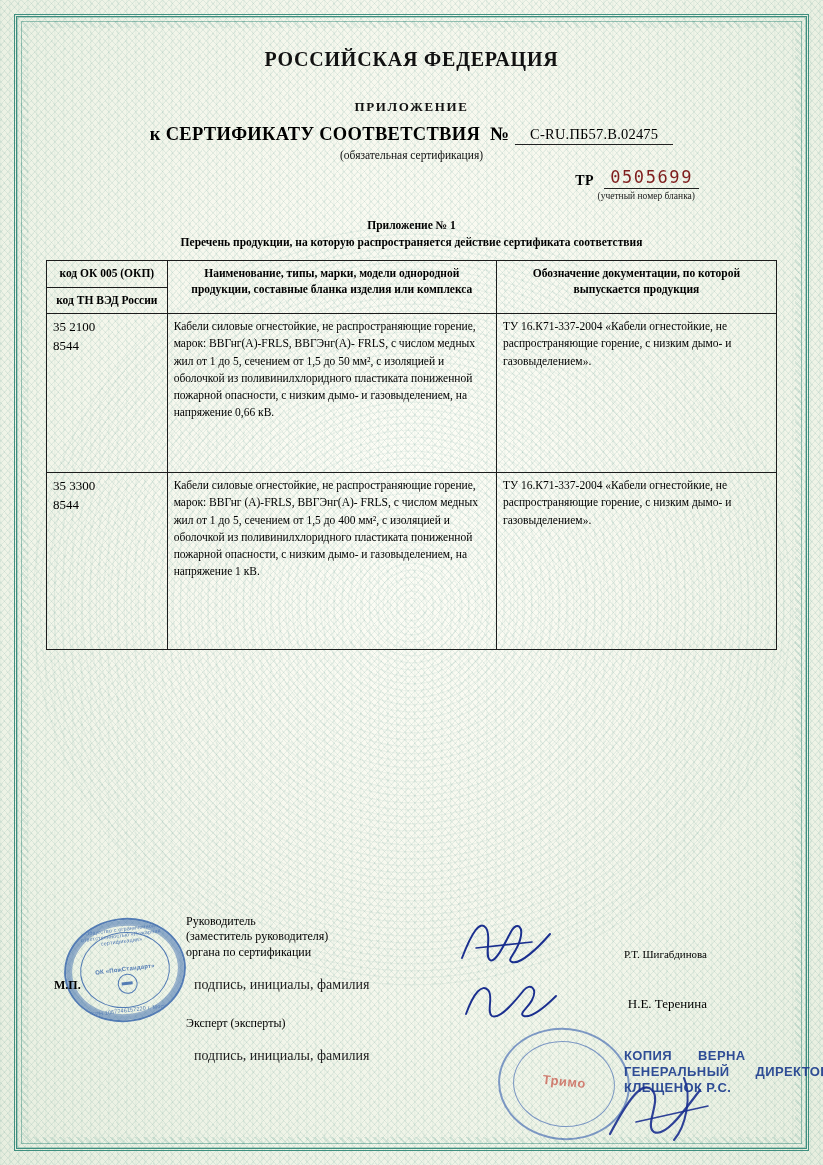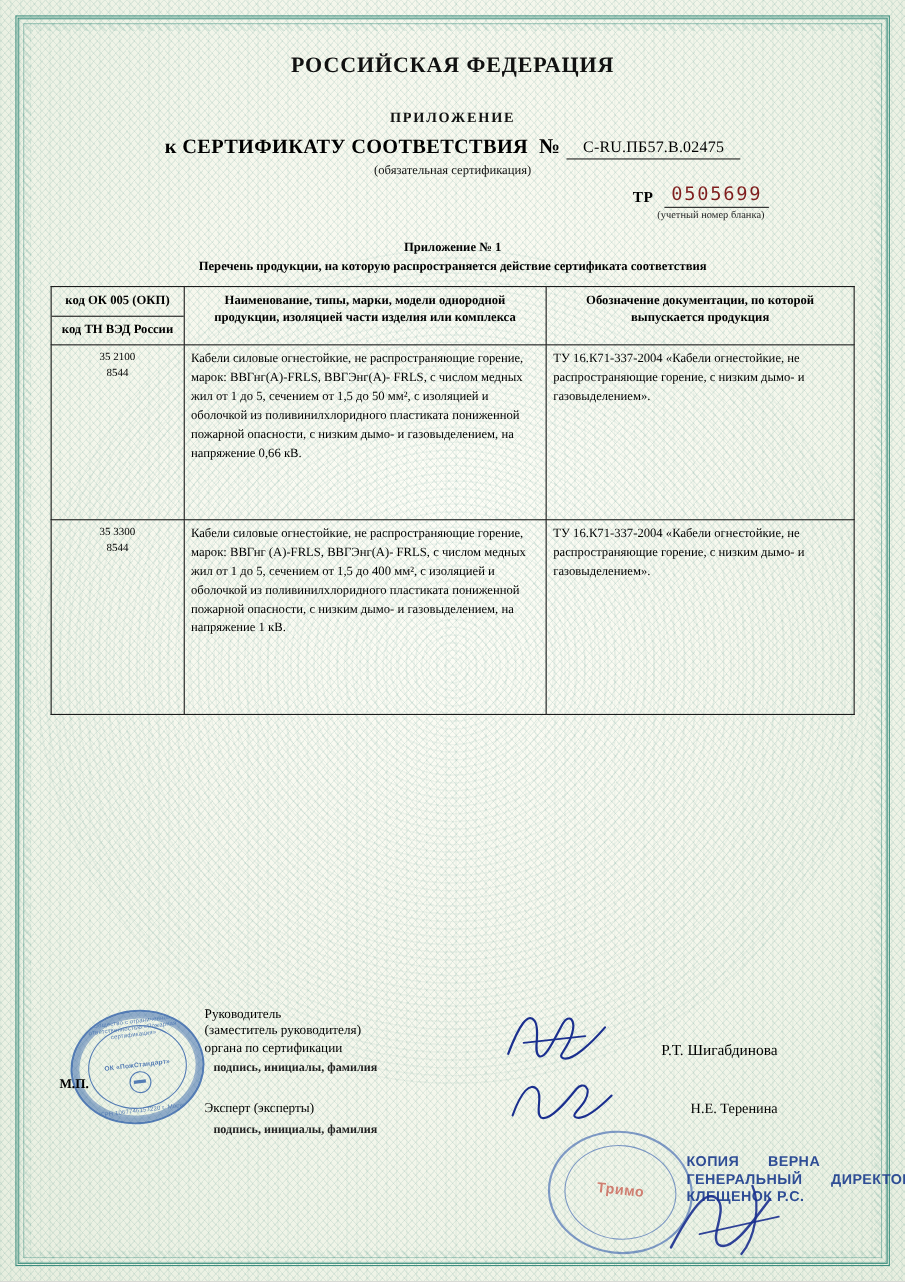--- a/index.html
+++ b/index.html
@@ -184,23 +184,22 @@
   .th-split .bottom {
     padding: 5px 4px;
     font-size: 11.5px;
     font-weight: bold;
     text-align: center;
   }
   .th-split .top {
     border-bottom: 1px solid #1c1c1c;
   }
   td.codes {
-    font-size: 10px;
+    font-size: 13px;
     line-height: 1.45;
-    text-align: center;
   }
   td.names {
     font-size: 11.5px;
     line-height: 1.5;
     margin-top: 36px;
   }
   td.docs {
     font-size: 11.5px;
     line-height: 1.5;
   }
@@ -228,37 +227,36 @@
     position: relative;
     height: 120px;
   }
   .sign-mid {
     width: 300px;
     font-size: 12px;
     line-height: 1.28;
     padding-top: 14px;
   }
   .sign-mid .caption {
-    font-size: 11px;
+    font-size: 14px;
     color: #222;
-    margin-top: 4px;
+    margin-top: 16px;
     margin-left: 8px;
-    font-weight: bold;
   }
   .sign-expert {
     margin-top: 22px;
     font-size: 12px;
   }
   .sign-right {
     flex: 1;
     position: relative;
     padding-top: 48px;
   }
   .name1 {
-    font-size: 14px;
+    font-size: 11px;
     text-align: right;
     padding-right: 70px;
   }
   .name2 {
     font-size: 13px;
     text-align: right;
     padding-right: 70px;
     margin-top: 36px;
   }
   .mp {
@@ -399,21 +397,21 @@
     <div class="annex-title">Приложение № 1</div>
     <div class="annex-sub">Перечень продукции, на которую распространяется действие сертификата соответствия</div>
 
     <table class="prod">
       <thead>
         <tr>
           <th class="col1 th-split">
             <div class="top">код ОК 005 (ОКП)</div>
             <div class="bottom">код ТН ВЭД России</div>
           </th>
-          <th class="col2">Наименование, типы, марки, модели однородной продукции, изоляцией части изделия или комплекса</th>
+          <th class="col2">Наименование, типы, марки, модели однородной продукции, составные бланка изделия или комплекса</th>
           <th class="col3">Обозначение документации,
 по которой выпускается продукция</th>
         </tr>
       </thead>
       <tbody>
         <tr class="row-tall">
           <td class="codes">
             <div>35 2100</div>
             <div>8544</div>
           </td>

